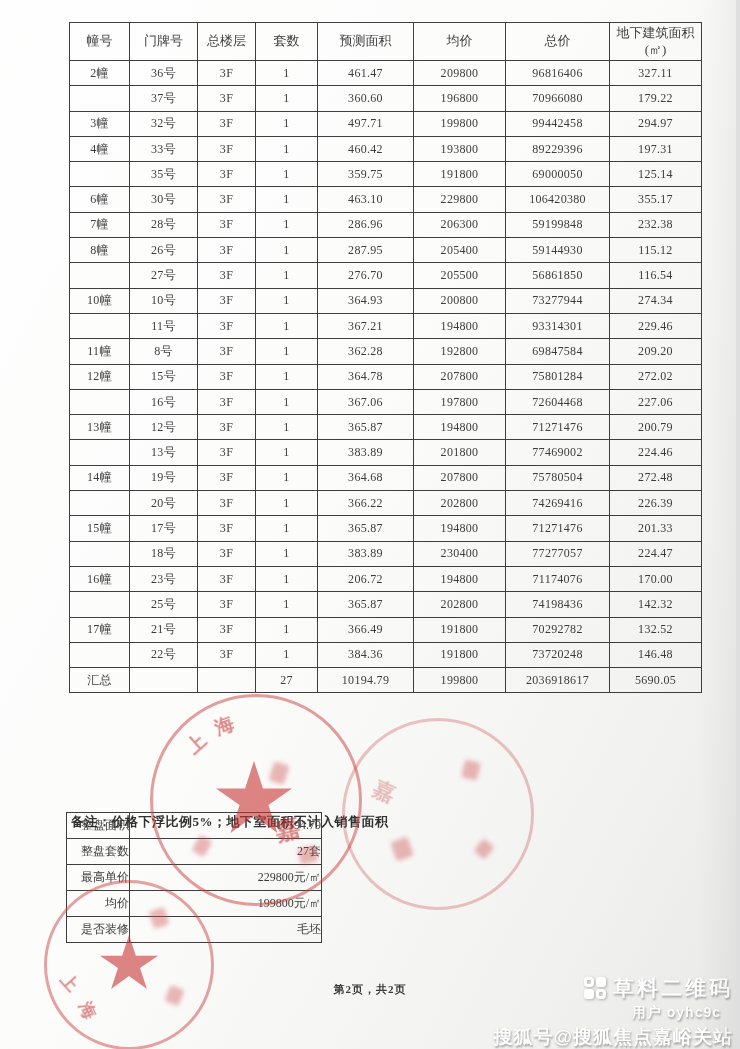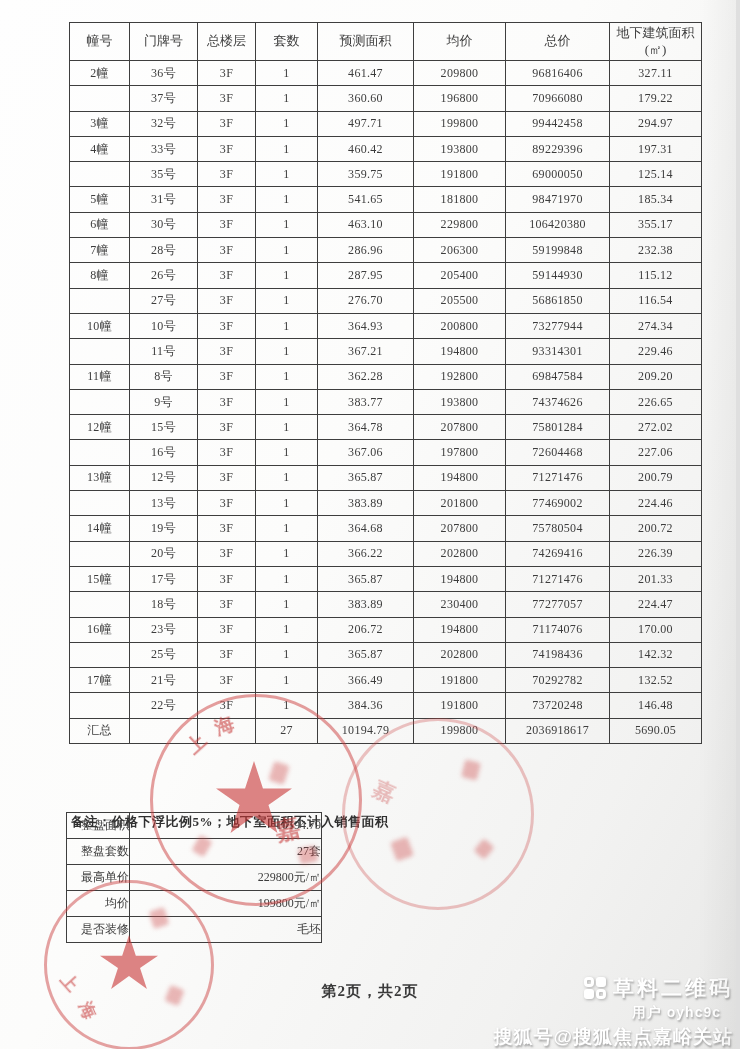--- a/index.html
+++ b/index.html
@@ -28,21 +28,21 @@
   
   table.summary{position:absolute;left:66px;top:812px;width:253px;border-collapse:collapse;table-layout:fixed;}
   table.summary td{border:1px solid #3e3e3e;text-align:right;vertical-align:middle;
     height:25px;font-size:12px;color:#3c3c3c;padding:0;}
   table.summary{border:1.5px solid #333;}
   table.summary td.lbl{width:62px;}
   table.summary td.val{width:191px;}
 
   
   .footer{position:absolute;left:0;top:982px;width:740px;text-align:center;
-    font-size:15px;font-weight:700;color:#3a3a3a;letter-spacing:1px;}
+    font-size:11px;font-weight:700;color:#3a3a3a;letter-spacing:1px;}
 
   
   .stamp{position:absolute;border-radius:50%;pointer-events:none;}
   .stamp-a{left:150px;top:694px;width:206px;height:206px;border:3.5px solid rgba(203,62,62,0.50);filter:blur(0.4px);}
   .stamp-b{left:342px;top:718px;width:186px;height:186px;border:3px solid rgba(203,62,62,0.30);filter:blur(0.7px);}
   .stamp-c{left:44px;top:880px;width:164px;height:164px;border:3px solid rgba(203,62,62,0.48);filter:blur(0.4px);}
   .star{position:absolute;background:rgba(200,52,52,0.60);
     clip-path:polygon(50% 0%,61.8% 38.2%,100% 38.2%,69% 61%,80.9% 100%,50% 76%,19.1% 100%,31% 61%,0% 38.2%,38.2% 38.2%);}
   .star-a{left:63px;top:64px;width:76px;height:72px;}
   .star-c{left:53px;top:52px;width:58px;height:54px;}
@@ -135,30 +135,20 @@
           <td></td>
           <td>35号</td>
           <td>3F</td>
           <td>1</td>
           <td>359.75</td>
           <td>191800</td>
           <td>69000050</td>
           <td>125.14</td>
         </tr>
         <tr>
-          <td>5幢</td>
-          <td>31号</td>
-          <td>3F</td>
-          <td>1</td>
-          <td>541.65</td>
-          <td>181800</td>
-          <td>98471970</td>
-          <td>185.34</td>
-        </tr>
-        <tr>
           <td>6幢</td>
           <td>30号</td>
           <td>3F</td>
           <td>1</td>
           <td>463.10</td>
           <td>229800</td>
           <td>106420380</td>
           <td>355.17</td>
         </tr>
         <tr>
@@ -215,30 +205,20 @@
           <td>11幢</td>
           <td>8号</td>
           <td>3F</td>
           <td>1</td>
           <td>362.28</td>
           <td>192800</td>
           <td>69847584</td>
           <td>209.20</td>
         </tr>
         <tr>
-          <td></td>
-          <td>9号</td>
-          <td>3F</td>
-          <td>1</td>
-          <td>383.77</td>
-          <td>193800</td>
-          <td>74374626</td>
-          <td>226.65</td>
-        </tr>
-        <tr>
           <td>12幢</td>
           <td>15号</td>
           <td>3F</td>
           <td>1</td>
           <td>364.78</td>
           <td>207800</td>
           <td>75801284</td>
           <td>272.02</td>
         </tr>
         <tr>
@@ -272,21 +252,21 @@
           <td>224.46</td>
         </tr>
         <tr>
           <td>14幢</td>
           <td>19号</td>
           <td>3F</td>
           <td>1</td>
           <td>364.68</td>
           <td>207800</td>
           <td>75780504</td>
-          <td>200.72</td>
+          <td>272.48</td>
         </tr>
         <tr>
           <td></td>
           <td>20号</td>
           <td>3F</td>
           <td>1</td>
           <td>366.22</td>
           <td>202800</td>
           <td>74269416</td>
           <td>226.39</td>

